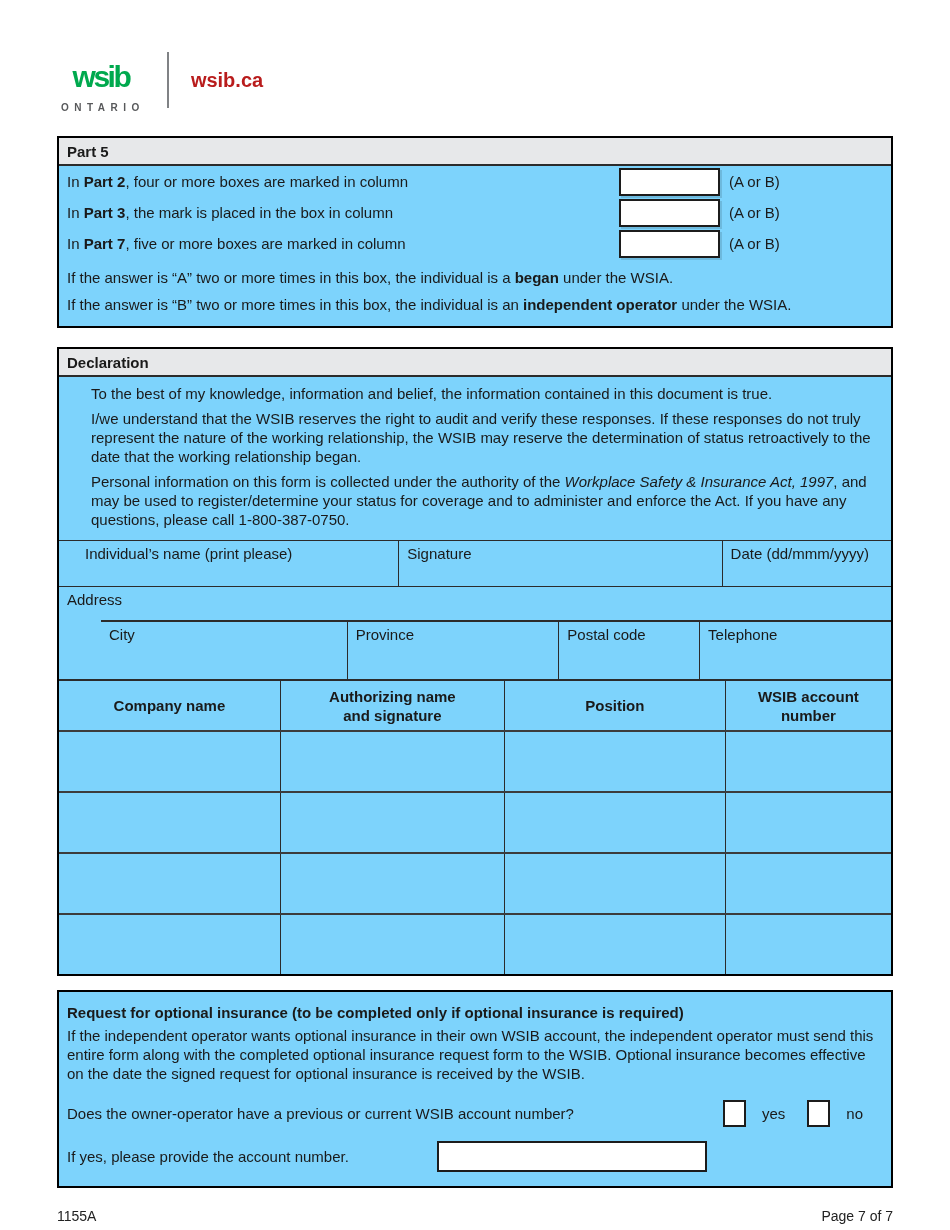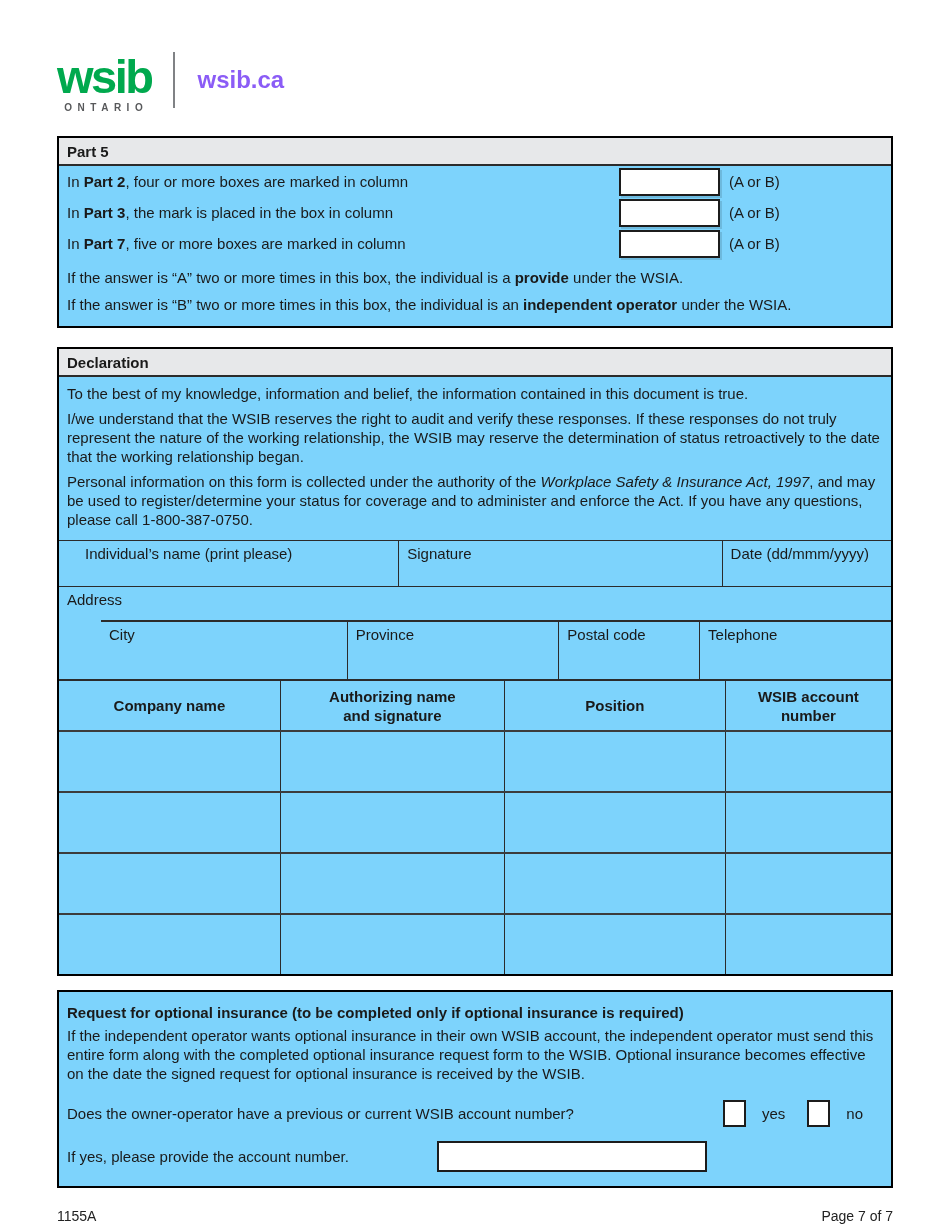--- a/index.html
+++ b/index.html
@@ -10,29 +10,29 @@
     color: #1a1a1a;
     position: relative;
     overflow: hidden;
   }
   .content { width: 836px; margin-left: 57px; }
 
   
   .logo-row { display: flex; align-items: center; margin: 48px 0 0 57px; height: 70px; }
   .logo-block { display: flex; flex-direction: column; align-items: center; }
   .wsib-word {
-    font-size: 47px; font-weight: bold; letter-spacing: -2.5px;
+    font-size: 30px; font-weight: bold; letter-spacing: -2.5px;
     color: #00A94E; line-height: 48px;
   }
   .wsib-ontario {
     font-size: 10px; letter-spacing: 5.5px; color: #58595B;
     font-weight: bold; margin-top: 1px; padding-left: 4px;
   }
   .logo-divider { width: 2px; height: 56px; background: #808285; margin: 0 22px 6px 22px; }
-  .site-url { font-size: 24px; font-weight: bold; color: #8b5cf6; margin-bottom: 6px; }
+  .site-url { font-size: 20px; font-weight: bold; color: #b91c1c; margin-bottom: 6px; }
 
   
   .box { border: 2px solid #000; background: #7dd3fc; }
   .box-header {
     background: #E7E8EA; border-bottom: 2px solid #2b2b2b;
     font-weight: bold; font-size: 15px; padding: 5px 8px; height: 28px;
   }
 
   
   .part5 { margin-top: 18px; }
@@ -43,21 +43,21 @@
     border: 2px solid #1c1c1c; background: #fff;
     box-shadow: 2px 2px 0 rgba(0,0,0,0.12);
     font-size: 16px; padding: 0 6px;
     font-family: "Liberation Sans", sans-serif;
   }
   .aorb { margin-left: 9px; font-size: 15px; }
   .p5-notes { padding: 5px 8px 8px 8px; font-size: 15px; line-height: 27px; }
 
   
   .declaration { margin-top: 19px; }
-  .decl-text { padding: 7px 8px 9px 8px; font-size: 15px; line-height: 19px; }
+  .decl-text { padding: 7px 8px 9px 8px; font-size: 15px; line-height: 19px; margin-left: 24px; }
   .decl-text p { margin: 0 0 6px 0; }
   .decl-text p:last-child { margin-bottom: 2px; }
 
   .frow { display: grid; border-top: 1px solid #2b2b2b; }
   .frow-1 { grid-template-columns: 331fr 332fr 173fr; height: 46px; padding-left: 18px; }
   .frow-2 { grid-template-columns: 1fr; height: 34px; }
   .frow-3 { grid-template-columns: 261fr 224fr 149fr 202fr; height: 59px; border-top-width: 2px; margin-left: 42px; }
   .fcell { border-right: 1px solid #2b2b2b; padding: 4px 8px; font-size: 15px; }
   .fcell:last-child { border-right: none; }
 
@@ -126,21 +126,21 @@
       <span class="aorb">(A or B)</span>
     </div>
 
     <div class="p5-row">
       <span class="p5-label"><span>In </span><b>Part 7</b><span>, five or more boxes are marked in column</span></span>
       <input class="answer-input" type="text" style="">
       <span class="aorb">(A or B)</span>
     </div>
 
     <div class="p5-notes">
-      <div><span>If the answer is “A” two or more times in this box, the individual is a </span><b>provide</b><span> under the WSIA.</span></div>
+      <div><span>If the answer is “A” two or more times in this box, the individual is a </span><b>began</b><span> under the WSIA.</span></div>
       <div><span>If the answer is “B” two or more times in this box, the individual is an </span><b>independent operator</b><span> under the WSIA.</span></div>
     </div>
   </div>
 
   <div class="box declaration">
     <div class="box-header">Declaration</div>
 
     <div class="decl-text">
       <p>To the best of my knowledge, information and belief, the information contained in this document is true.</p>
       <p>I/we understand that the WSIB reserves the right to audit and verify these responses. If these responses do not truly represent the nature of the working relationship, the WSIB may reserve the determination of status retroactively to the date that the working relationship began.</p>

